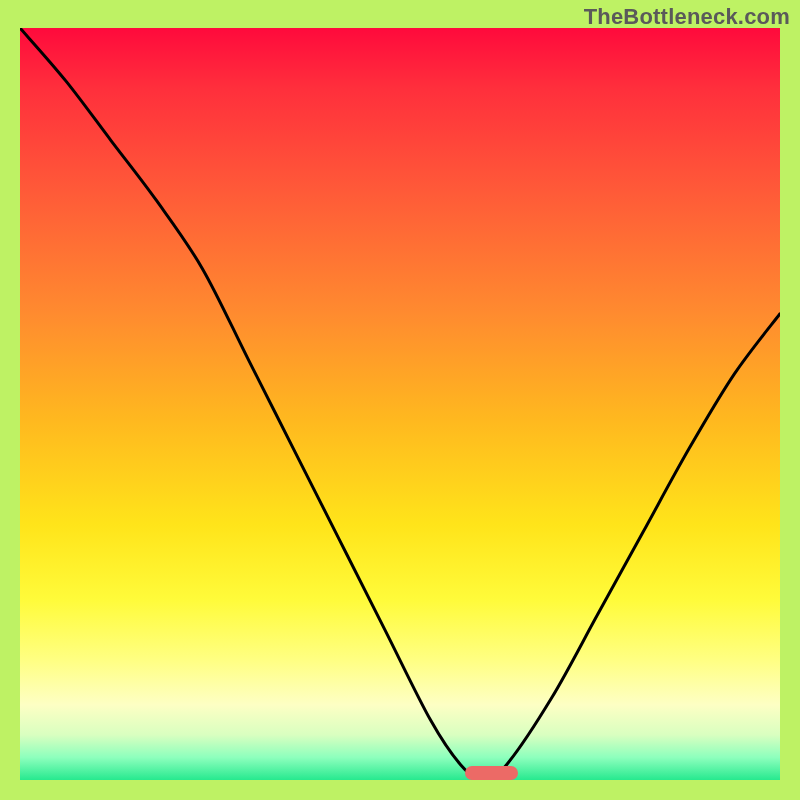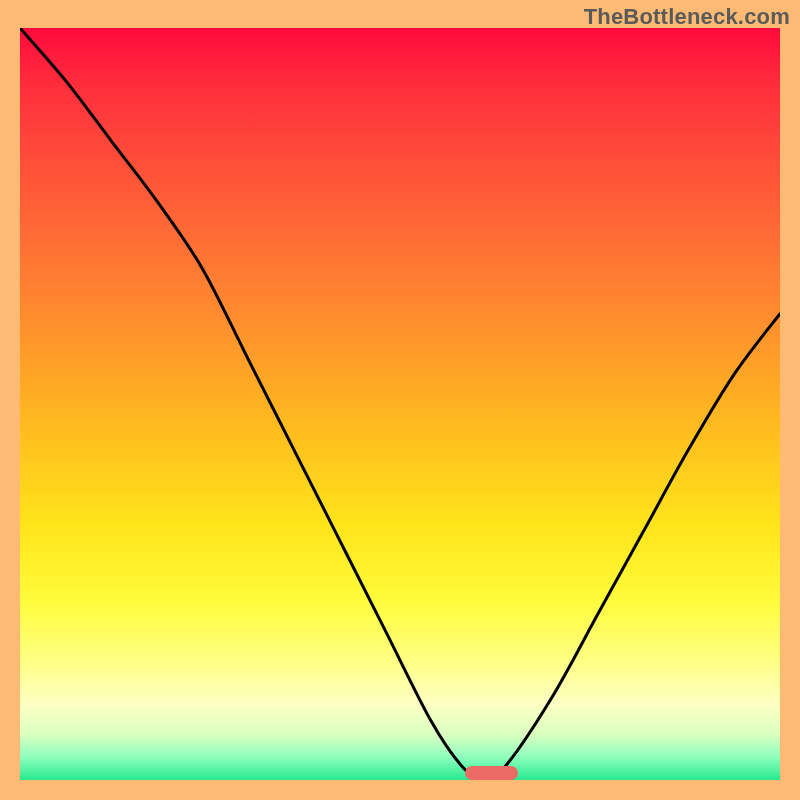--- a/index.html
+++ b/index.html
@@ -8,21 +8,21 @@
     width: 800px;
     height: 800px;
     background: #000;
     overflow: hidden;
     font-family: Arial, Helvetica, sans-serif;
   }
   .frame {
     position: relative;
     width: 800px;
     height: 800px;
-    background: #fdba74;
+    background: #bef264;
   }
   .watermark {
     position: absolute;
     top: 4px;
     right: 10px;
     font-size: 22px;
     font-weight: 600;
     color: #5a5a5a;
     letter-spacing: 0.2px;
     user-select: none;

